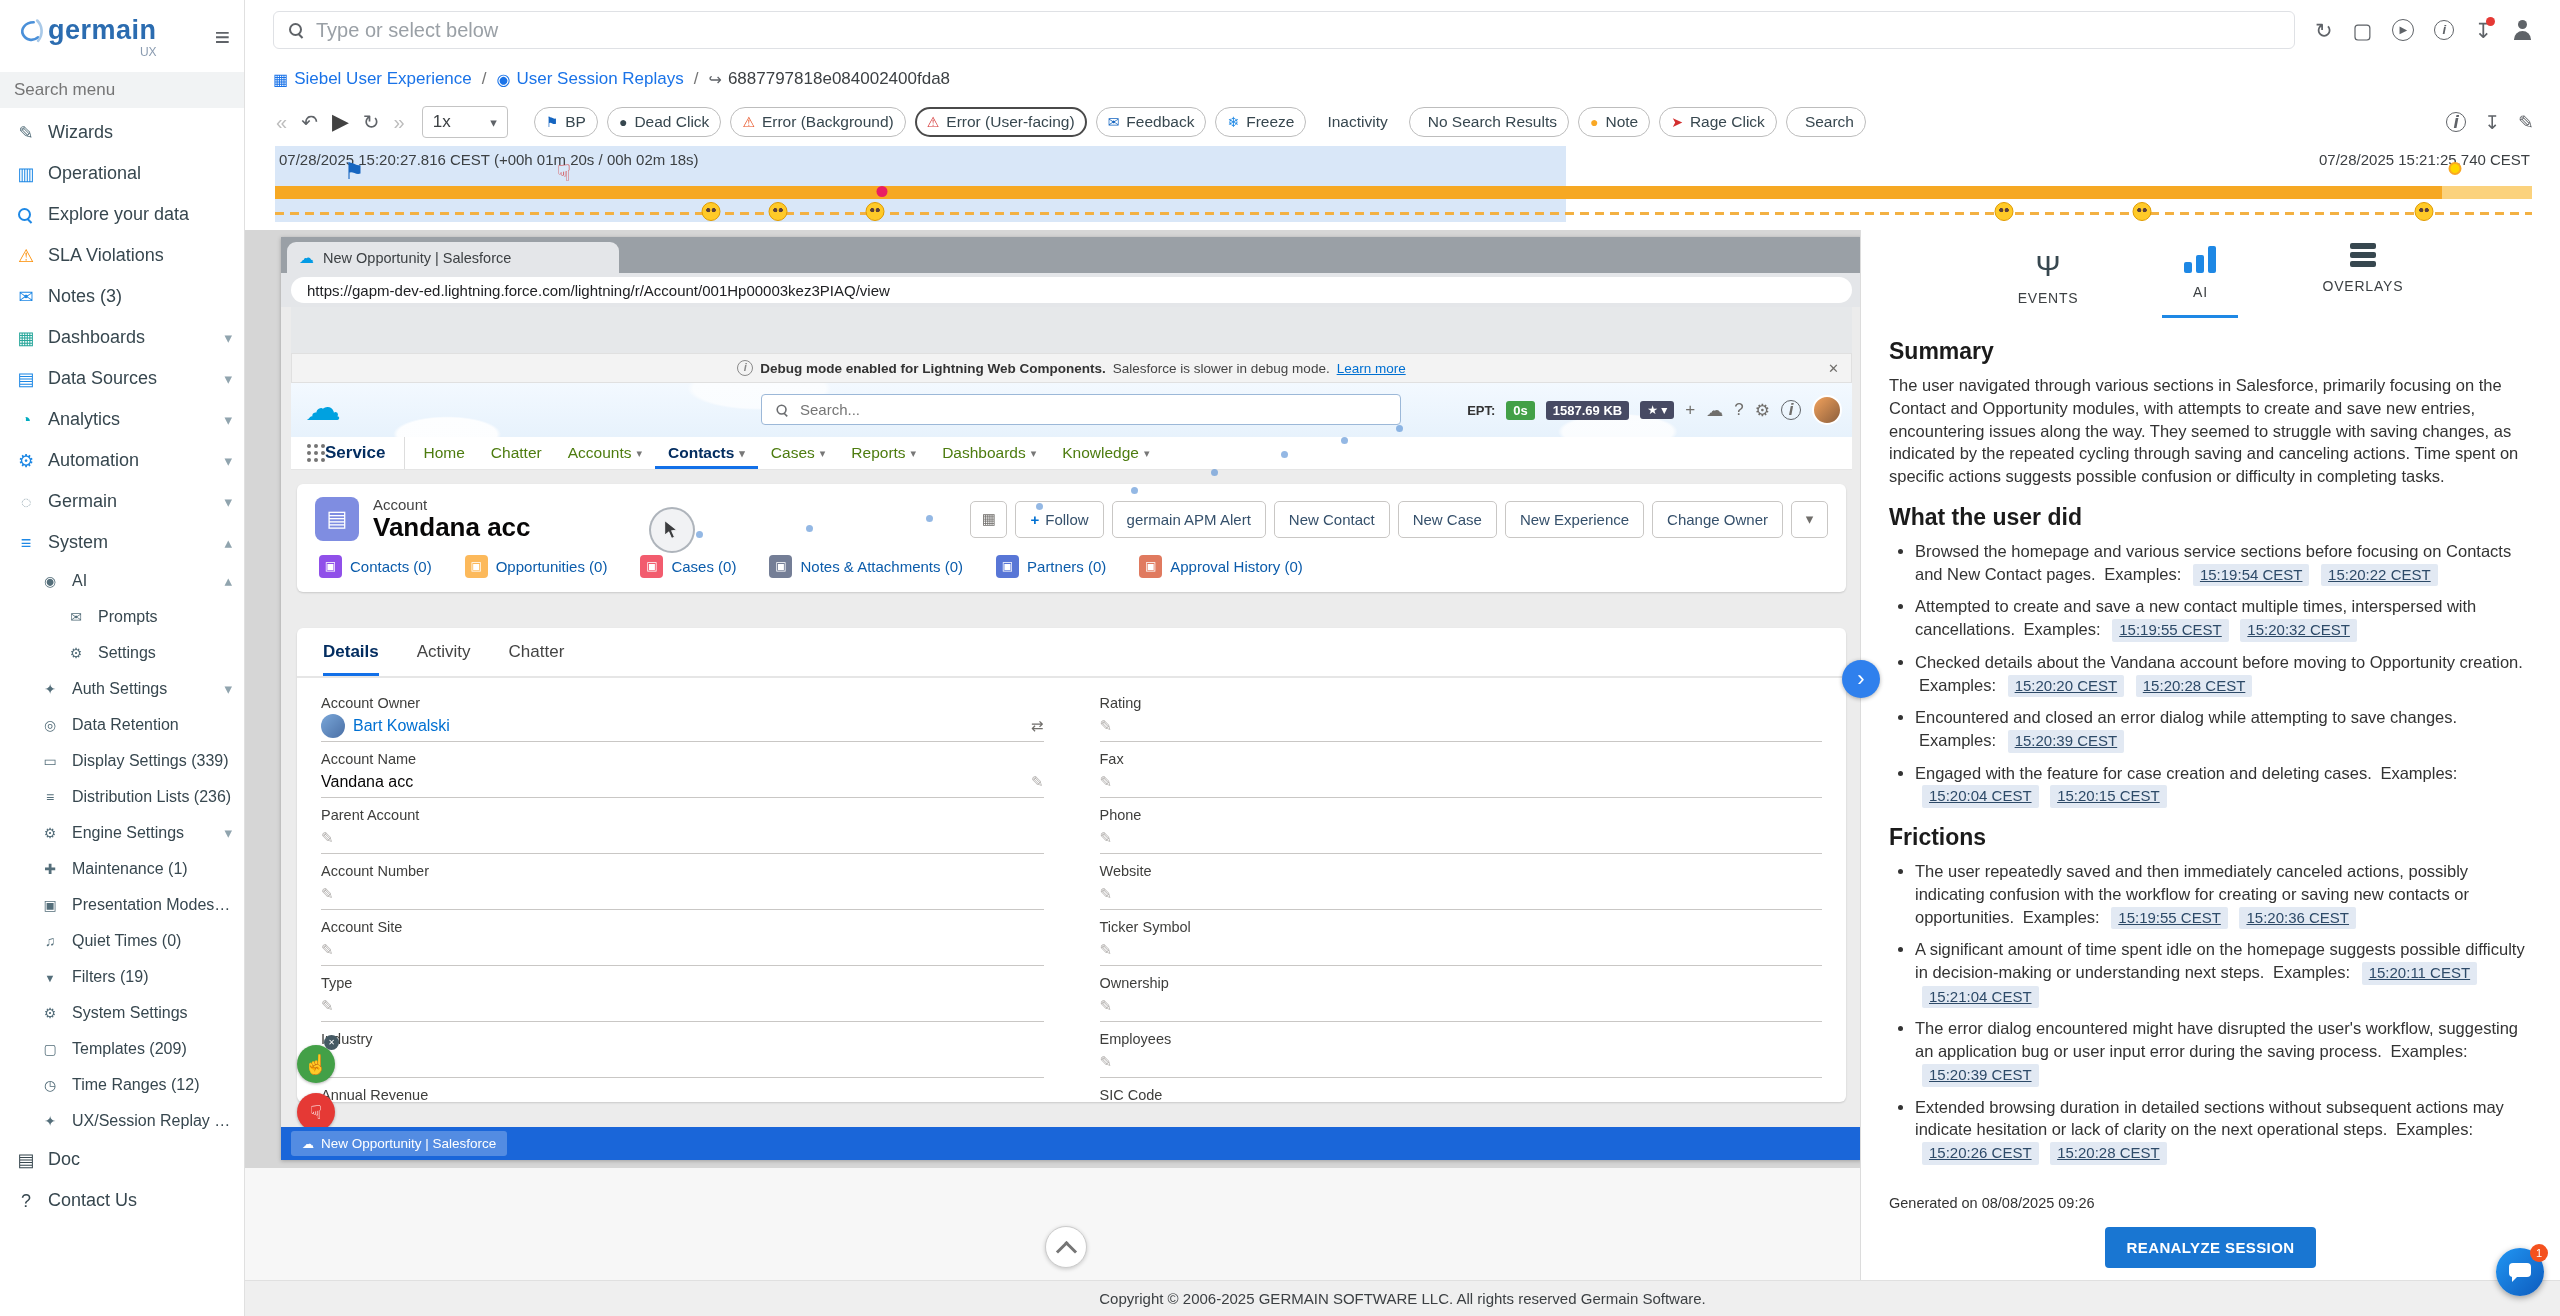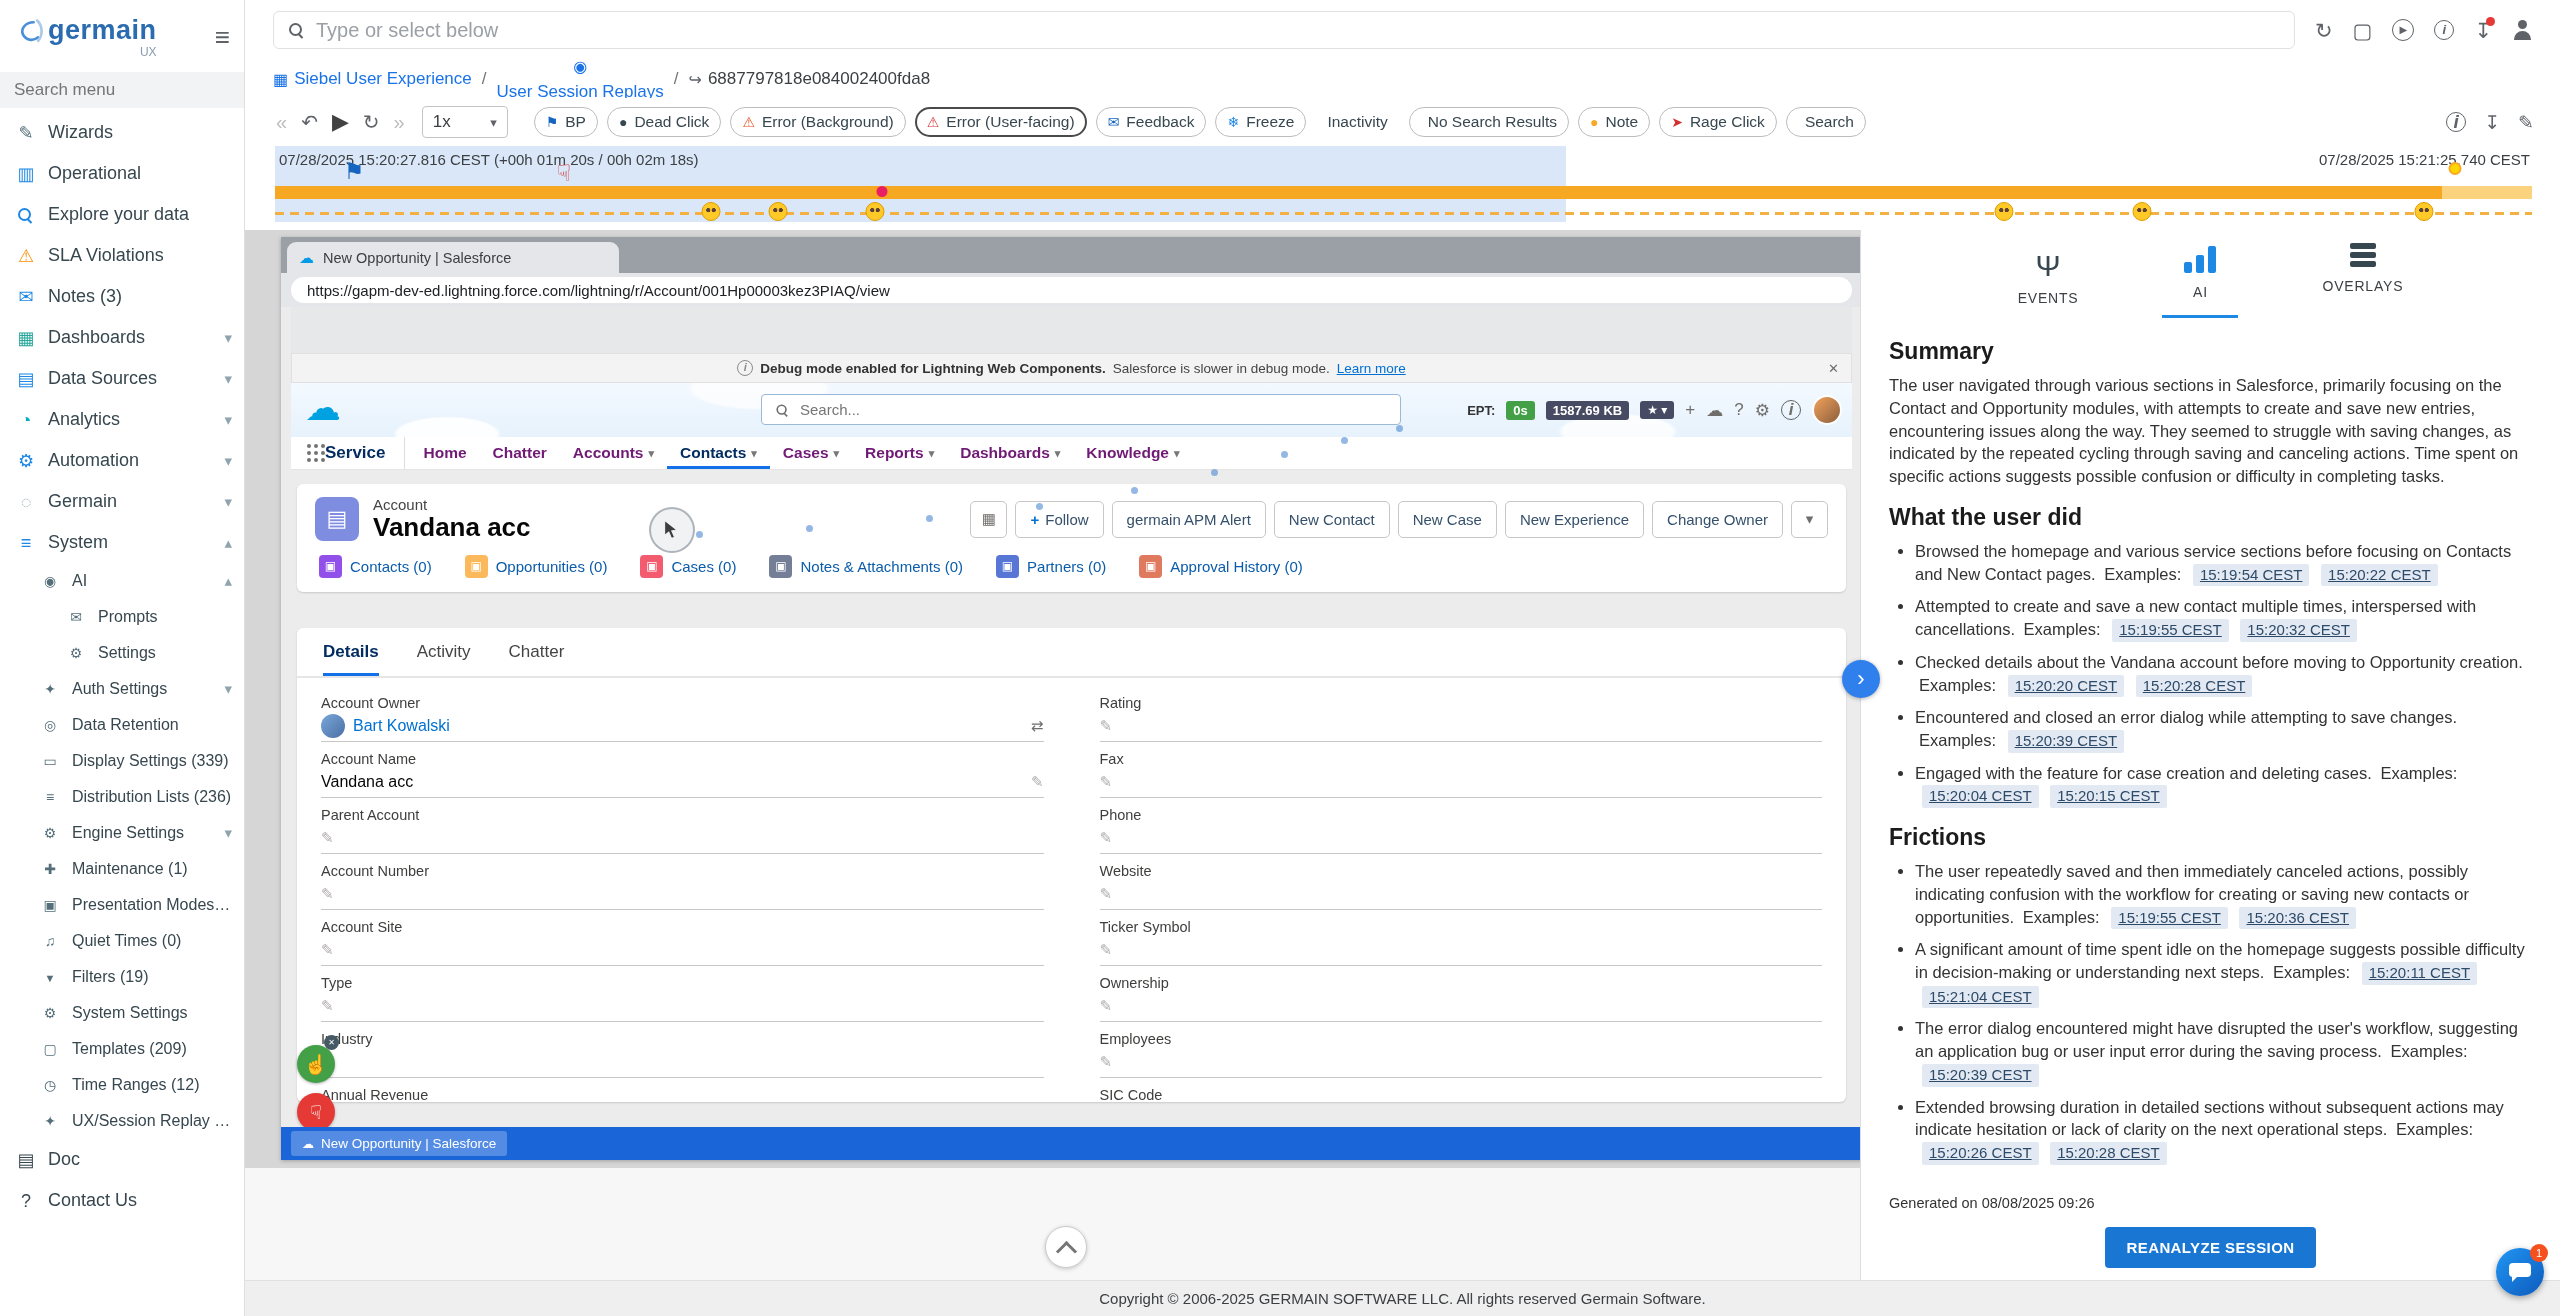--- a/index.html
+++ b/index.html
@@ -72,21 +72,21 @@
   .tbi{font-size:21px;line-height:1;cursor:pointer;position:relative;}
   .ic-playc{width:22px;height:22px;border:1.5px solid #5f6368;border-radius:50%;display:flex;align-items:center;justify-content:center;font-size:10px;}
   .ic-info{width:20px;height:20px;border:1.5px solid #5f6368;border-radius:50%;text-align:center;line-height:17px;font-size:13px;font-weight:bold;font-style:italic;}
   .badge-dot::after{content:"";position:absolute;right:-3px;top:-3px;width:9px;height:9px;border-radius:50%;background:#e53935;}
   .ic-user{position:relative;width:22px;height:22px;}
   .ic-user::before{content:"";position:absolute;left:6px;top:1px;width:9px;height:9px;border-radius:50%;background:#5f6368;}
   .ic-user::after{content:"";position:absolute;left:2px;top:12px;width:17px;height:9px;border-radius:9px 9px 0 0;background:#5f6368;}
 
   #crumbs{height:38px;display:flex;align-items:center;padding:0 28px;gap:10px;font-size:17px;background:#fff;}
   .crumb-link{color:#1a73e8;cursor:pointer;display:flex;align-items:center;gap:6px;}
-  .crumb-link.u{flex-direction:column;}
+  .crumb-link.u{}
   .crumb-sep{color:#757575;}
   .crumb-id{color:#3c4043;display:flex;align-items:center;gap:6px;}
   .ci{color:#1a73e8;font-size:16px;}
   .ci2{color:#5f6368;font-size:16px;}
 
   #toolbar{height:48px;display:flex;align-items:center;padding:0 26px 0 28px;gap:8px;background:#fff;}
   .pbtn{font-size:20px;color:#5f6368;cursor:pointer;line-height:1;padding:0 3px;}
   .pbtn.dim{color:#bdbdbd;}
   .pbtn.play{color:#424242;font-size:22px;}
   .speed{width:86px;height:32px;border:1px solid #c4c4c4;border-radius:4px;display:flex;align-items:center;justify-content:space-between;padding:0 10px;font-size:17px;color:#3c4043;margin:0 10px 0 6px;cursor:pointer;}
@@ -154,21 +154,21 @@
   .bdg-green{background:#43a047;}
   .bdg-dark{background:#474a63;}
   .star-w{background:#474a63;color:#fff;border-radius:3px;padding:2px 7px;font-size:12px;cursor:pointer;}
   .sfh-ic{font-size:17px;color:#706e6b;cursor:pointer;}
   .sf-avatar{width:30px;height:30px;border-radius:50%;background:linear-gradient(135deg,#f2a25c,#8b5e3c);border:2px solid #fff;cursor:pointer;}
 
   .sfnav{height:33px;background:#fff;border-bottom:1px solid #e5e5e5;display:flex;align-items:center;padding-left:10px;position:relative;}
   .dotgrid{width:4px;height:4px;border-radius:50%;background:#747474;margin:0 14px 14px 6px;cursor:pointer;flex:none;
     box-shadow:7px 0 0 #747474,14px 0 0 #747474,0 7px 0 #747474,7px 7px 0 #747474,14px 7px 0 #747474,0 14px 0 #747474,7px 14px 0 #747474,14px 14px 0 #747474;}
   .sf-app{font-size:17px;font-weight:bold;color:#032d60;padding-right:18px;margin-right:6px;border-right:1px solid #ddd;height:100%;display:flex;align-items:center;cursor:pointer;}
-  .nv{height:100%;display:flex;align-items:center;gap:5px;padding:0 13px;font-size:15.5px;color:#701a75;cursor:pointer;white-space:nowrap;font-weight:bold;}
+  .nv{height:100%;display:flex;align-items:center;gap:5px;padding:0 13px;font-size:15.5px;color:#4d7c0f;cursor:pointer;white-space:nowrap;}
   .nv .g-caret{font-size:11px;color:#777;}
   .nv.active{box-shadow:inset 0 -3px 0 #1270e8;color:#032d60;font-weight:bold;}
 
   .cursor-wrap{position:absolute;left:372px;top:212px;z-index:9;}
   .ripple{position:absolute;left:-14px;top:-12px;width:46px;height:46px;border-radius:50%;border:2px solid rgba(120,130,140,.55);background:rgba(160,170,180,.15);}
   .trail{position:absolute;left:1105px;top:118px;width:7px;height:7px;border-radius:50%;background:#5b93d6;opacity:.65;z-index:8;
     box-shadow:-55px 12px 0 #5b93d6,-115px 26px 0 #5b93d6,-185px 44px 0 #5b93d6,-265px 62px 0 #5b93d6,-360px 78px 0 #5b93d6,-470px 90px 0 #5b93d6,-590px 100px 0 #5b93d6,-700px 106px 0 #5b93d6;}
 
   .record-card{margin:14px 6px 0;background:#fff;border-radius:6px;box-shadow:0 1px 2px rgba(0,0,0,.15);padding:12px 18px 8px;}
   .rc-top{display:flex;align-items:center;justify-content:space-between;}

